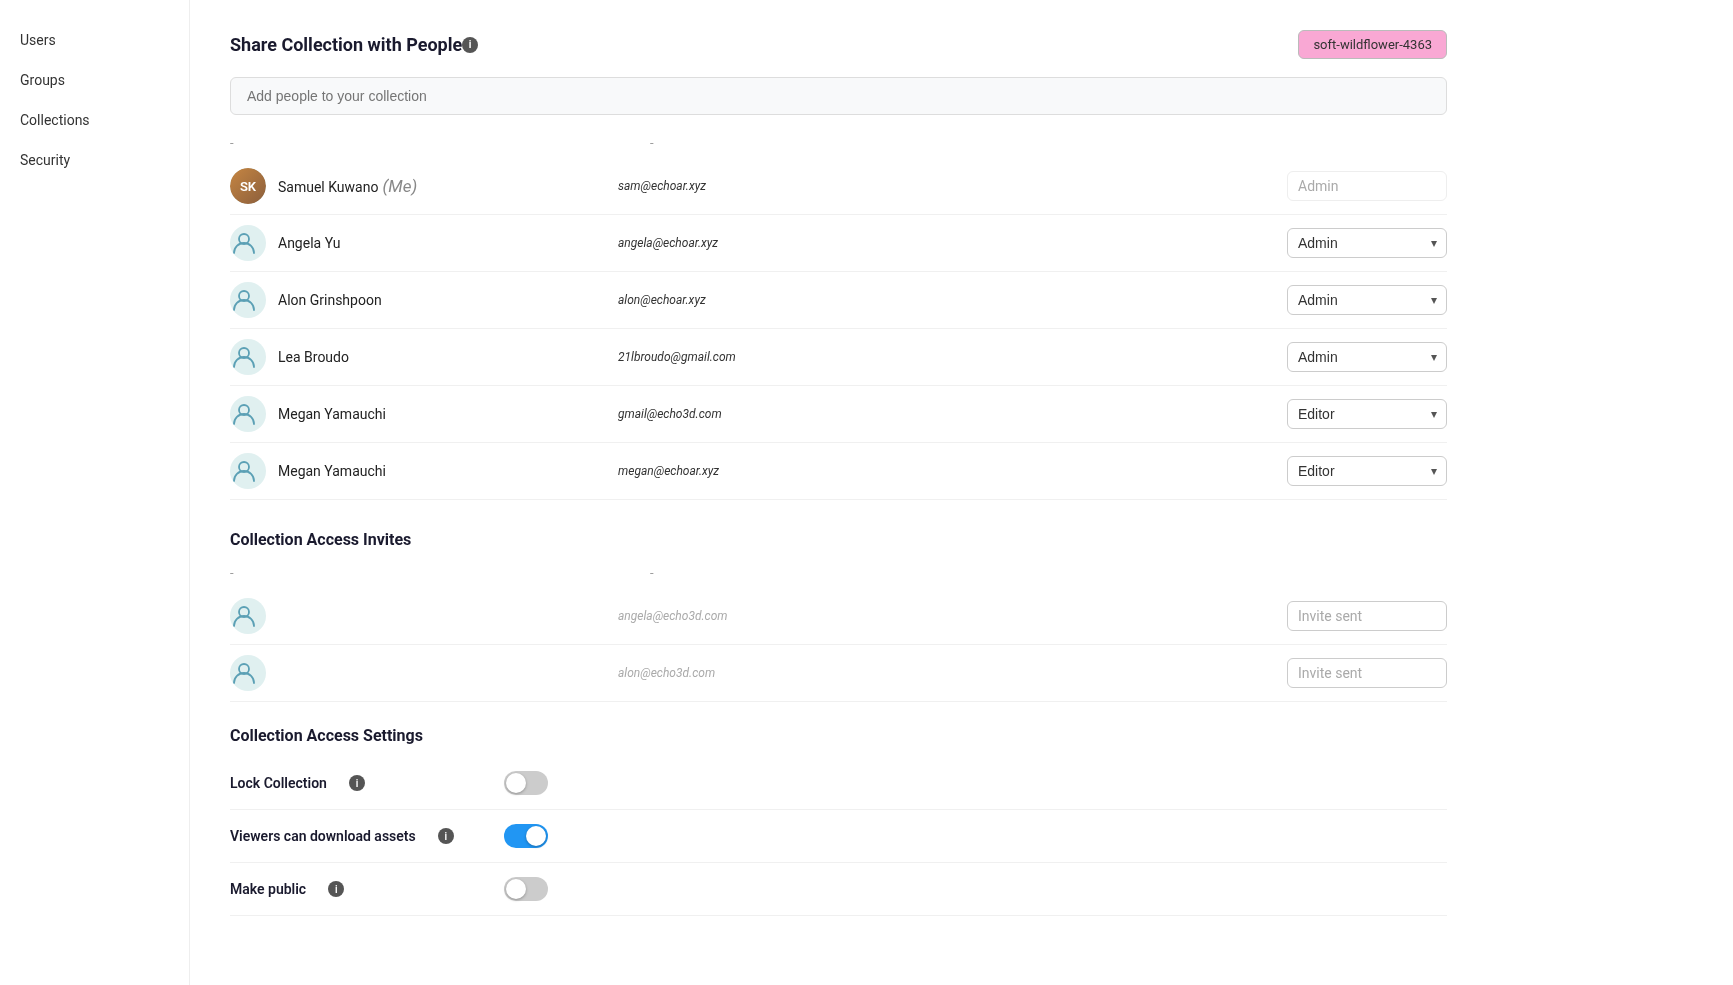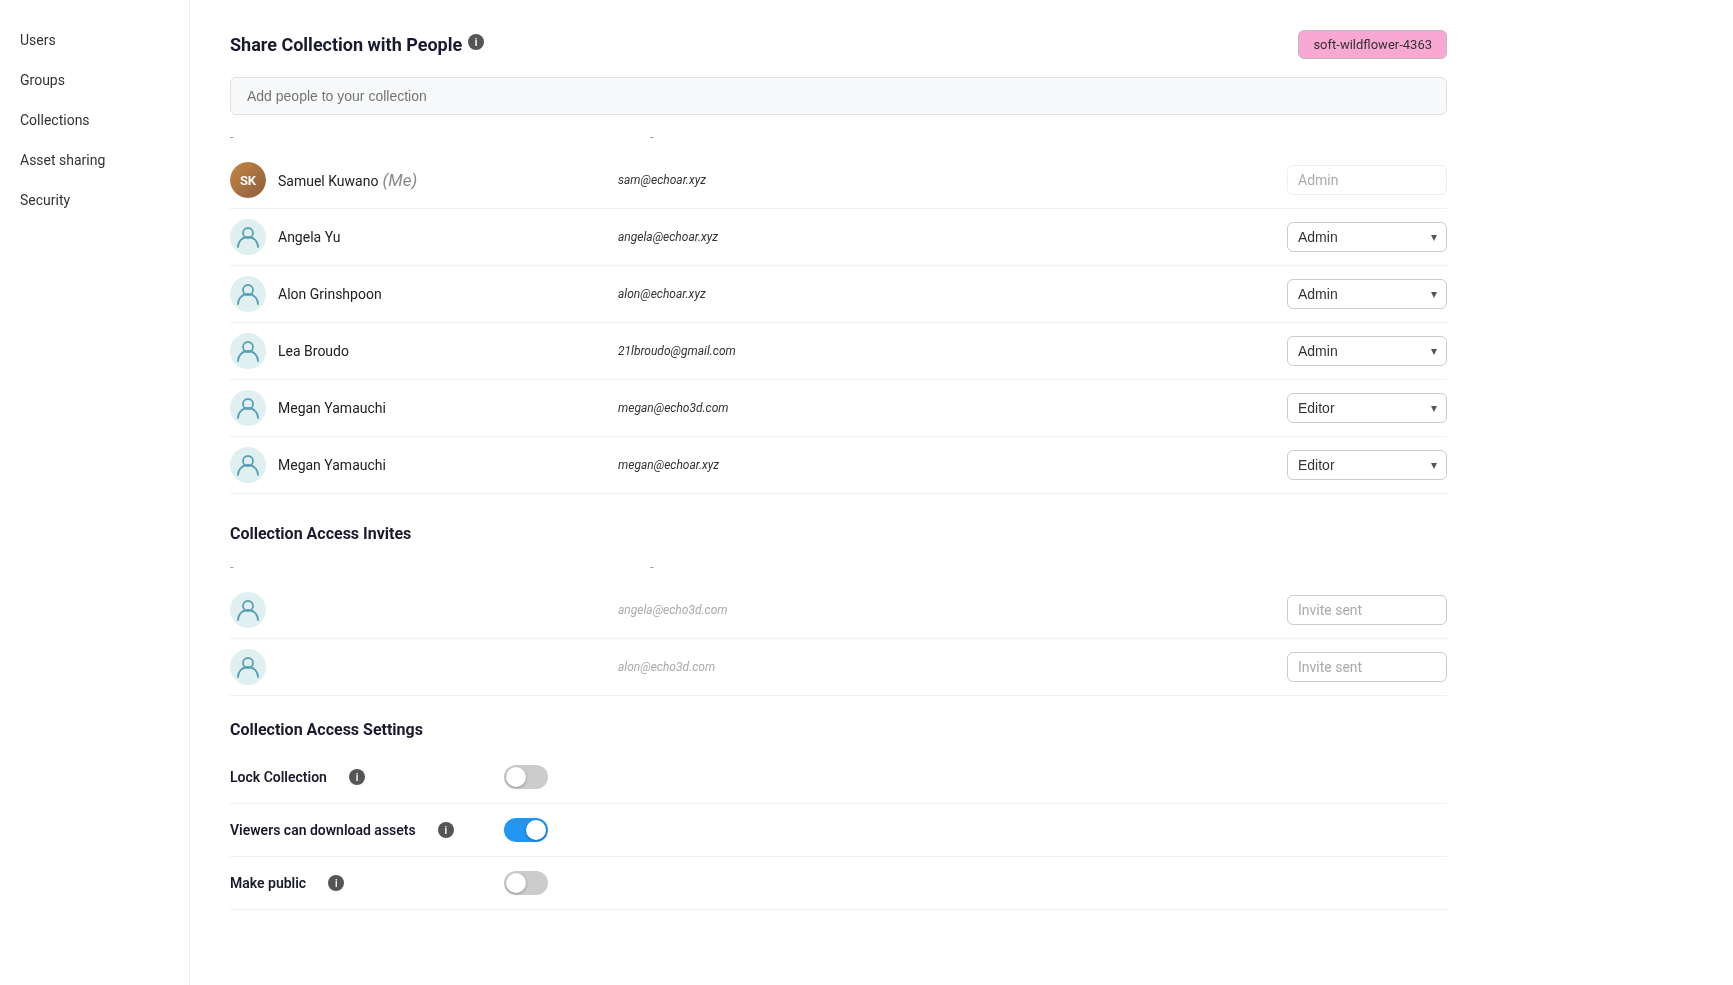--- a/index.html
+++ b/index.html
@@ -46,22 +46,21 @@
       display: flex;
       align-items: center;
       justify-content: space-between;
       margin-bottom: 18px;
     }
     .page-title {
       font-size: 18px;
       font-weight: 700;
       color: #1a1a2e;
       display: flex;
-      align-items: flex-start;
-      gap: 6px;
+      align-items: center;
     }
     .info-icon {
       width: 16px;
       height: 16px;
       border-radius: 50%;
       background: #555;
       color: #fff;
       font-size: 10px;
       display: inline-flex;
       align-items: center;
@@ -79,21 +78,21 @@
     }
     
     .add-people-input {
       width: 100%;
       padding: 10px 16px;
       border: 1px solid #ddd;
       border-radius: 6px;
       font-size: 14px;
       color: #aaa;
       background: #f8f9fa;
-      margin-bottom: 10px;
+      margin-bottom: 16px;
       outline: none;
     }
     
     .people-section {
       margin-bottom: 30px;
     }
     .section-col-headers {
       display: flex;
       align-items: center;
       padding: 4px 0;
@@ -111,21 +110,21 @@
       padding: 10px 0;
       border-bottom: 1px solid #f0f0f0;
     }
     .avatar {
       width: 36px;
       height: 36px;
       border-radius: 50%;
       background: #e0f0f0;
       display: flex;
       align-items: center;
-      justify-content: center;
+      justify-content: flex-start;
       margin-right: 12px;
       flex-shrink: 0;
       overflow: hidden;
     }
     .person-name {
       width: 340px;
       font-size: 14px;
       color: #222;
     }
     .person-name .me-tag {
@@ -257,21 +256,20 @@
   </style>
 </head>
 <body>
 
 <div class="layout">
 
   <nav class="sidebar">
   <a class="sidebar-item">Users</a>
       <a class="sidebar-item">Groups</a>
       <a class="sidebar-item">Collections</a>
-      <a class="sidebar-item">Asset sharing</a>
       <a class="sidebar-item">Security</a>
     </nav>
 
   <main class="main">
     
     <div class="header-row">
       <h1 class="page-title">
         <span>Share Collection with People</span>
         <span class="info-icon">i</span>
       </h1>
@@ -330,21 +328,21 @@
             <div class="role-select-wrapper"><select class="role-select"><option value="Admin">Admin</option><option value="Editor">Editor</option><option value="Viewer">Viewer</option></select><span class="chevron">▾</span></div>
           </div>
           <div class="person-row">
             <div class="avatar">
               <svg class="avatar-svg" viewBox="0 0 28 28" fill="none" xmlns="http://www.w3.org/2000/svg">
     <circle cx="14" cy="10" r="5" stroke="#5ba0b5" stroke-width="1.8" fill="none"></circle>
     <path d="M4 24c0-5.523 4.477-10 10-10s10 4.477 10 10" stroke="#5ba0b5" stroke-width="1.8" fill="none" stroke-linecap="round"></path>
   </svg>
             </div>
             <div class="person-name">Megan Yamauchi</div>
-            <div class="person-email">megan@echo3d.com</div>
+            <div class="person-email">gmail@echo3d.com</div>
             <div class="role-select-wrapper"><select class="role-select"><option value="Admin">Admin</option><option value="Editor" selected="">Editor</option><option value="Viewer">Viewer</option></select><span class="chevron">▾</span></div>
           </div>
           <div class="person-row">
             <div class="avatar">
               <svg class="avatar-svg" viewBox="0 0 28 28" fill="none" xmlns="http://www.w3.org/2000/svg">
     <circle cx="14" cy="10" r="5" stroke="#5ba0b5" stroke-width="1.8" fill="none"></circle>
     <path d="M4 24c0-5.523 4.477-10 10-10s10 4.477 10 10" stroke="#5ba0b5" stroke-width="1.8" fill="none" stroke-linecap="round"></path>
   </svg>
             </div>
             <div class="person-name">Megan Yamauchi</div>

